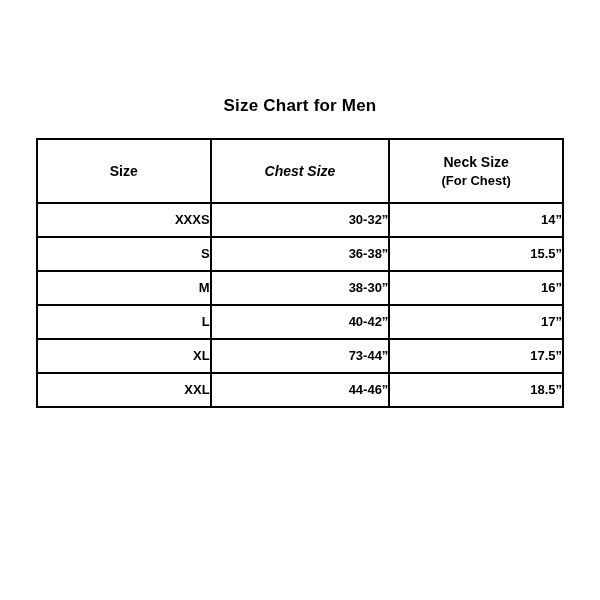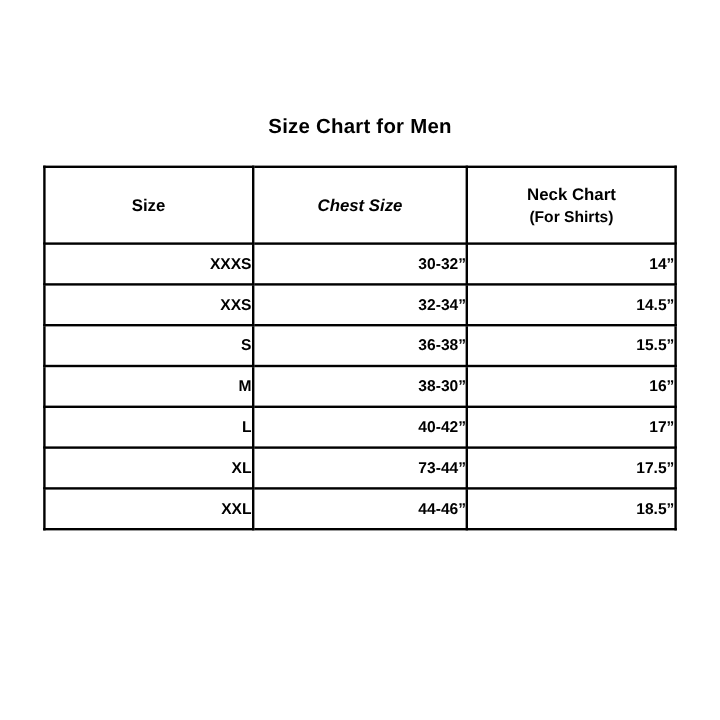--- a/index.html
+++ b/index.html
@@ -75,35 +75,30 @@
   <table class="size-table">
     <thead>
       <tr>
         <th class="col-size">
           <span>Size</span>
         </th>
         <th class="col-chest">
           <span>Chest Size</span>
         </th>
         <th class="col-neck">
-          <span>Neck Chart</span>
-          <span class="head-sub">(For Shirts)</span>
+          <span>Neck Size</span>
+          <span class="head-sub">(For Chest)</span>
         </th>
       </tr>
     </thead>
     <tbody>
       <tr>
         <td>XXXS</td>
         <td>30-32”</td>
         <td>14”</td>
-      </tr>
-      <tr>
-        <td>XXS</td>
-        <td>32-34”</td>
-        <td>14.5”</td>
       </tr>
       <tr>
         <td>S</td>
         <td>36-38”</td>
         <td>15.5”</td>
       </tr>
       <tr>
         <td>M</td>
         <td>38-30”</td>
         <td>16”</td>

